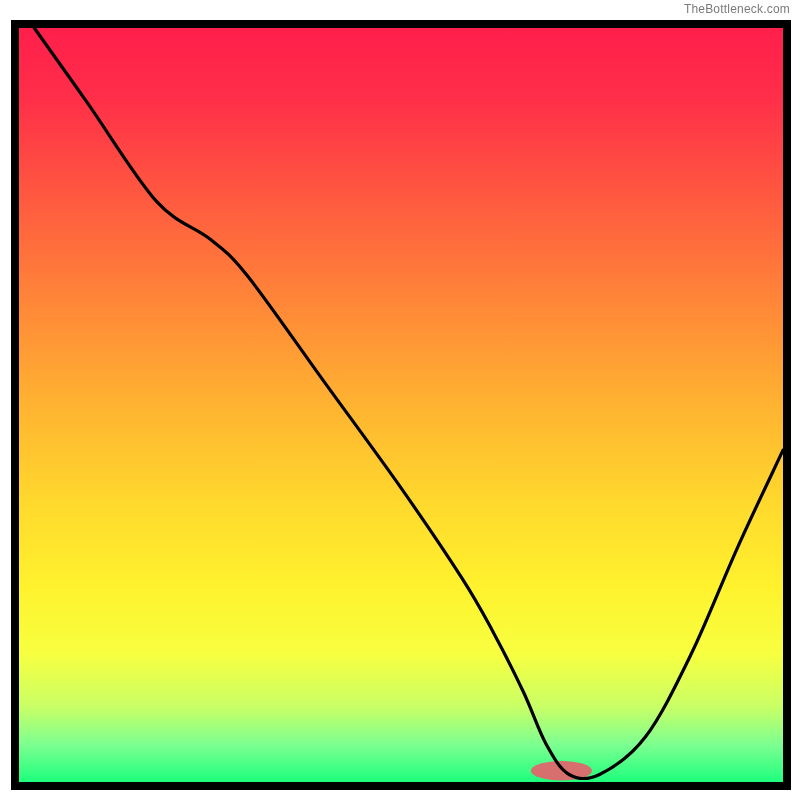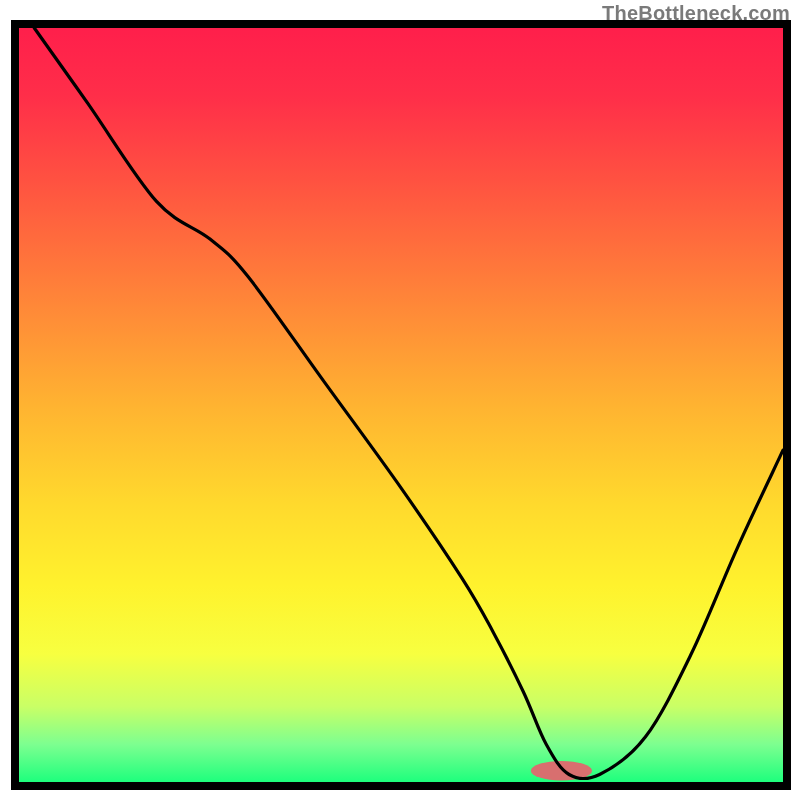--- a/index.html
+++ b/index.html
@@ -13,22 +13,22 @@
   .stage {
     position: relative;
     width: 800px;
     height: 800px;
   }
   .watermark {
     position: absolute;
     top: 2px;
     right: 10px;
     font-family: Arial, Helvetica, sans-serif;
-    font-size: 20px;
-    font-weight: 700;
+    font-size: 12px;
+    font-weight: 400;
     color: #7a7a7a;
     letter-spacing: 0.2px;
   }
   svg {
     display: block;
   }
 </style>
 </head>
 <body>
 

